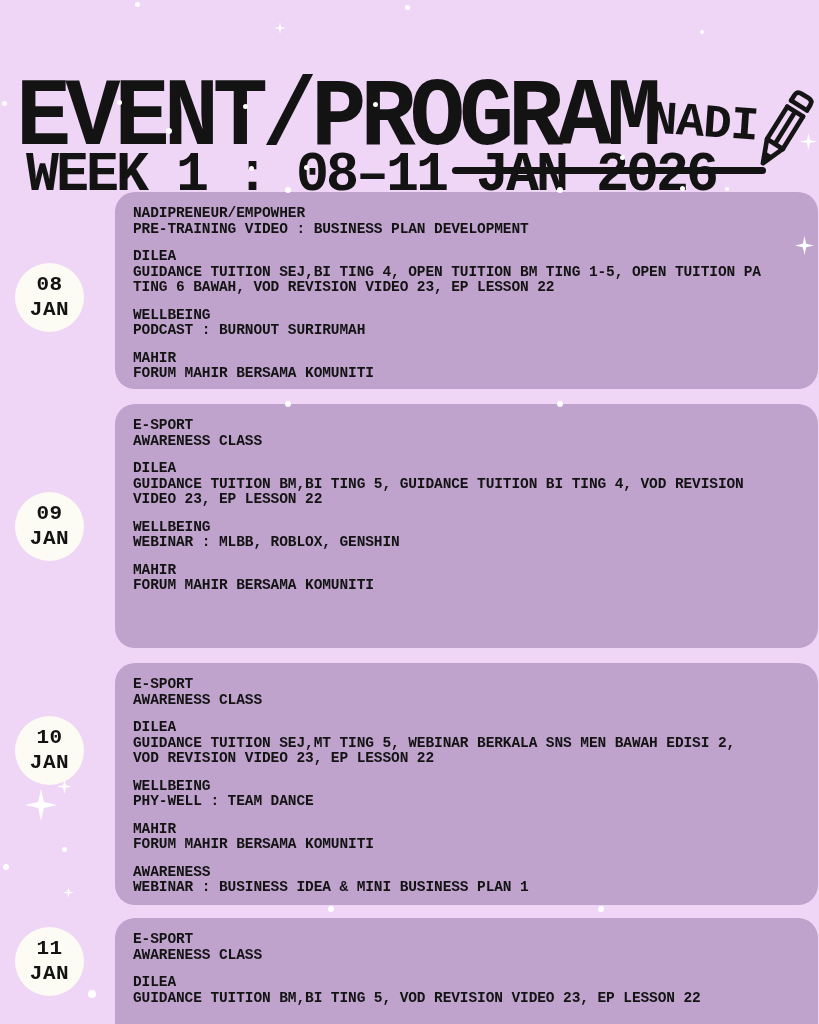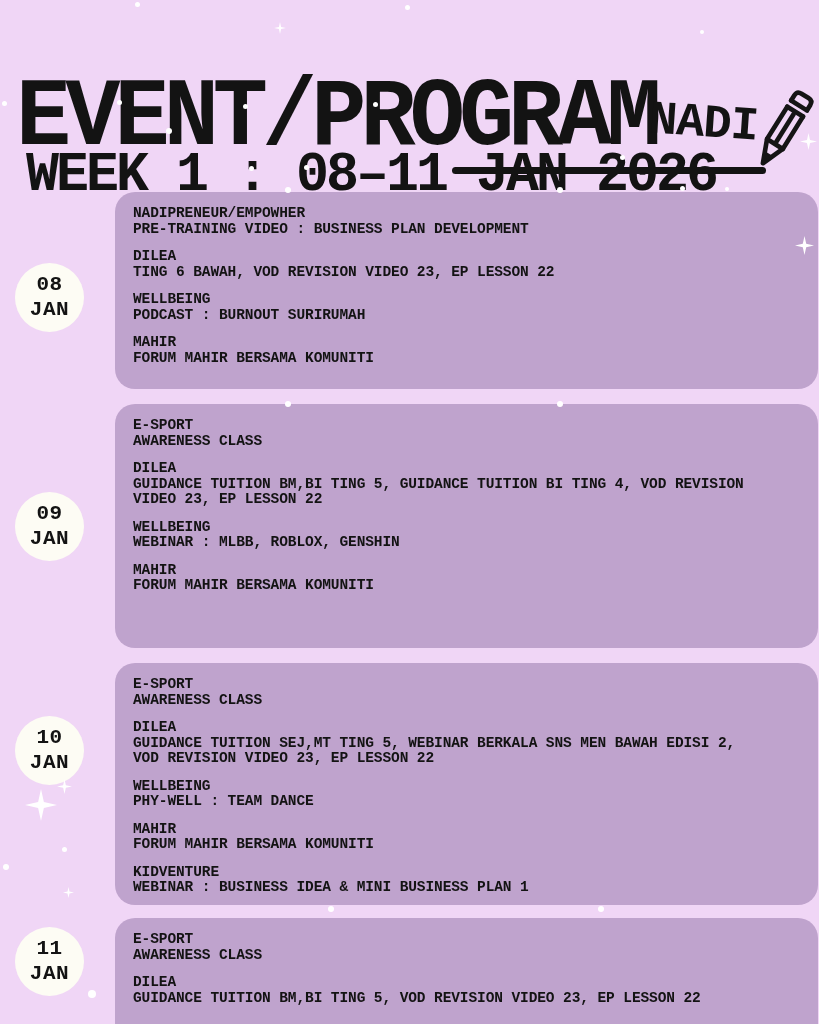--- a/index.html
+++ b/index.html
@@ -95,20 +95,21 @@
         <div class="date-num">08</div>
         <div class="date-month">JAN</div>
       </div>
       <div class="event-card" style="top: 192px; height: 197px;">
         <div class="entry">
           <div class="pline">NADIPRENEUR/EMPOWHER</div>
           <div class="pline">PRE-TRAINING VIDEO : BUSINESS PLAN DEVELOPMENT</div>
         </div>
         <div class="entry">
           <div class="pline">DILEA</div>
+          <div class="pline">GUIDANCE TUITION SEJ,BI TING 4, OPEN TUITION BM TING 1-5, OPEN TUITION PA</div>
           <div class="pline">TING 6 BAWAH, VOD REVISION VIDEO 23, EP LESSON 22</div>
         </div>
         <div class="entry">
           <div class="pline">WELLBEING</div>
           <div class="pline">PODCAST : BURNOUT SURIRUMAH</div>
         </div>
         <div class="entry">
           <div class="pline">MAHIR</div>
           <div class="pline">FORUM MAHIR BERSAMA KOMUNITI</div>
         </div>
@@ -158,21 +159,21 @@
         </div>
         <div class="entry">
           <div class="pline">WELLBEING</div>
           <div class="pline">PHY-WELL : TEAM DANCE</div>
         </div>
         <div class="entry">
           <div class="pline">MAHIR</div>
           <div class="pline">FORUM MAHIR BERSAMA KOMUNITI</div>
         </div>
         <div class="entry">
-          <div class="pline">KIDVENTURE</div>
+          <div class="pline">AWARENESS</div>
           <div class="pline">WEBINAR : BUSINESS IDEA &amp; MINI BUSINESS PLAN 1</div>
         </div>
       </div>
     </div>
 
     <div class="day-row-group">
       <div class="date-circle" style="top: 927px;">
         <div class="date-num">11</div>
         <div class="date-month">JAN</div>
       </div>

